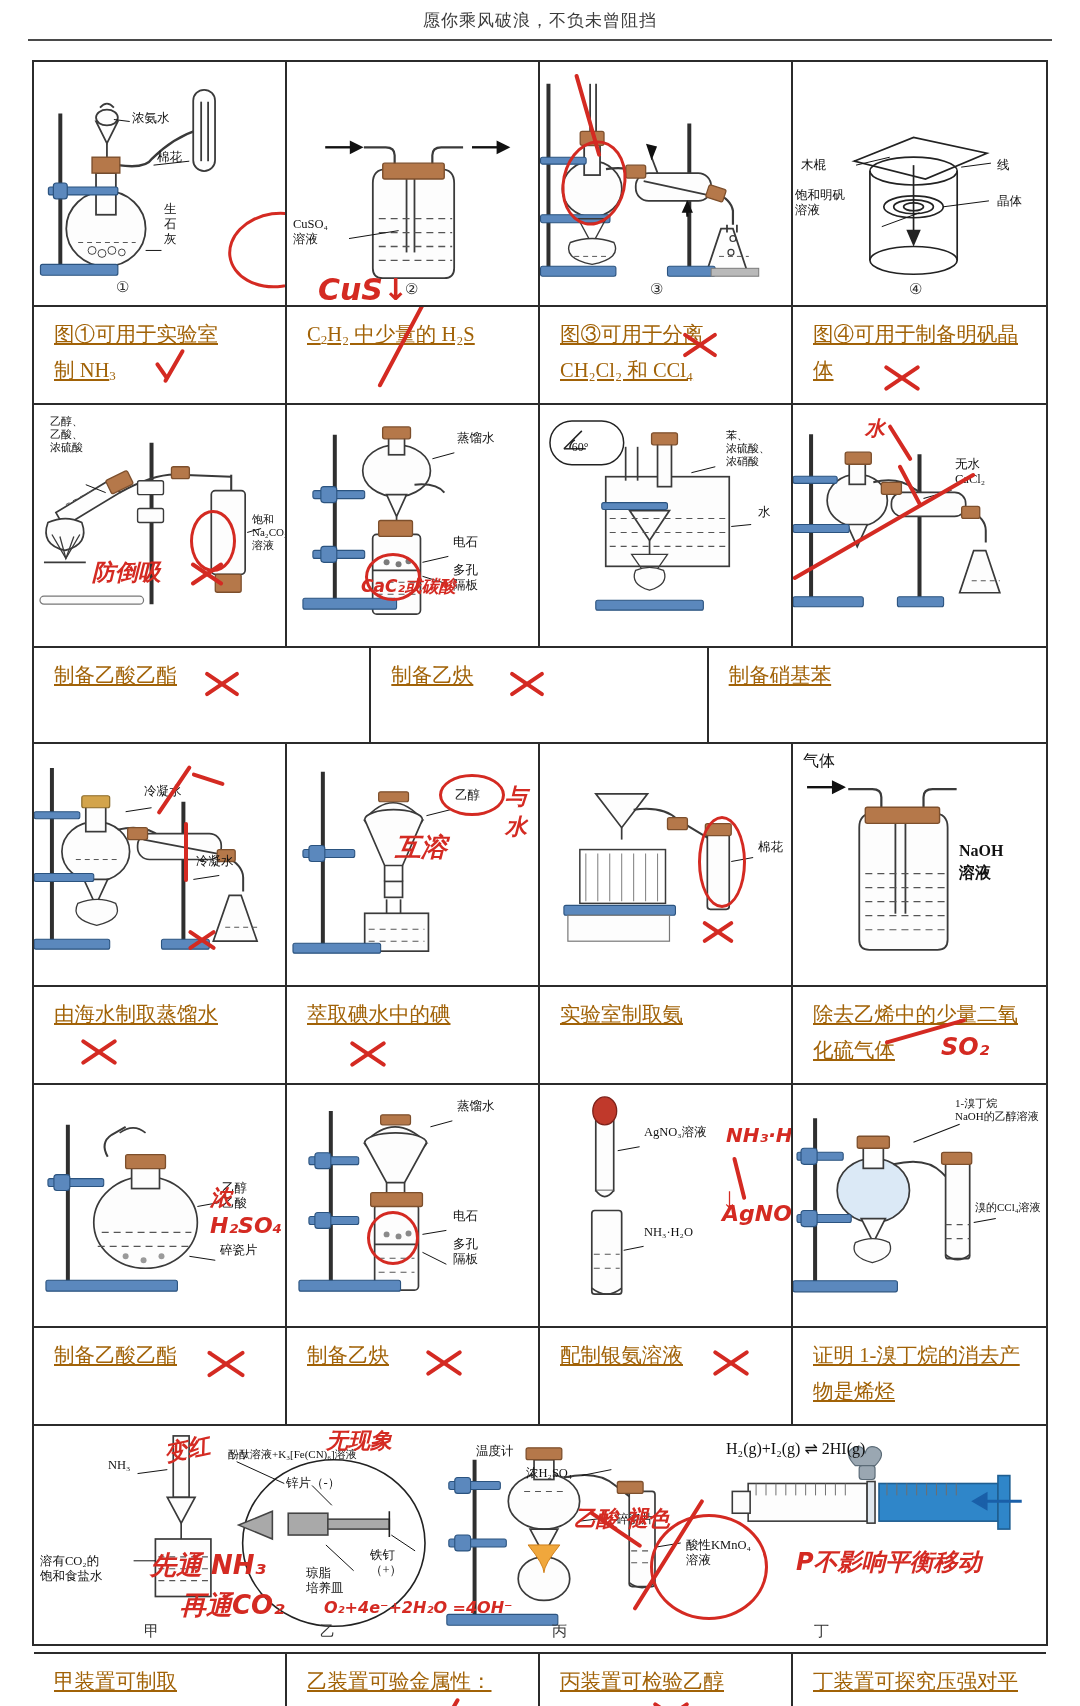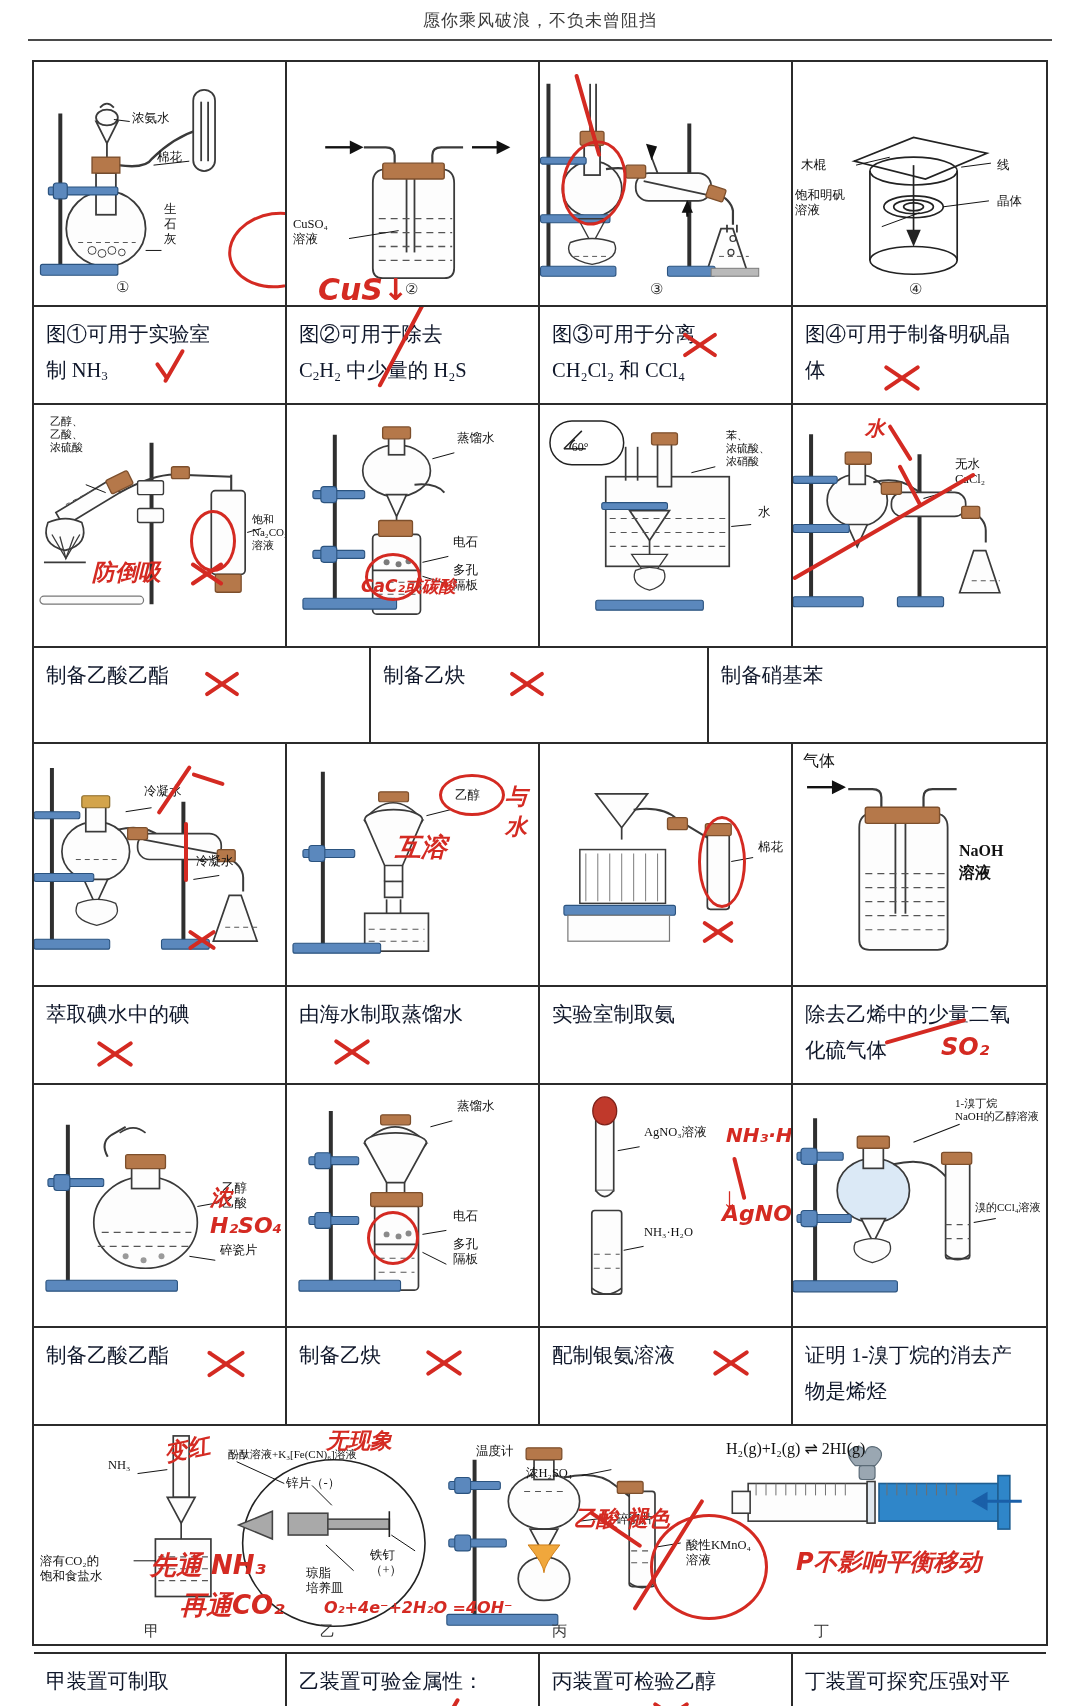--- a/index.html
+++ b/index.html
@@ -39,27 +39,28 @@
     position:relative;
     flex:1 1 25%;
     overflow:hidden;
   }
   .cell:last-child{border-right:none;}
   .figrow{height:243px;}
   .figrow-1{height:245px;}
   .caprow{height:96px;}
   .caprow-tall{height:98px;}
   .cap{
-    padding:9px 10px 0 12px;
+    padding:9px 10px 0 20px;
     font-size:20.5px;
     line-height:36px;
     font-family:"Liberation Serif",serif;
-    color:#0f172a;
+    color:#a16207;
     position:relative;
     z-index:3;
+    text-decoration:underline;
   }
   .cap sub{font-size:13px;vertical-align:-3px;}
   .fig{position:relative;width:100%;height:100%;}
   .figwide{position:relative;width:100%;height:100%;}
   .lbl{
     position:absolute;
     font-size:12.5px;
     line-height:15px;
     font-family:"Liberation Serif",serif;
     color:#111;
@@ -293,21 +294,20 @@
       <div class="cap">
         <div>图①可用于实验室</div>
         <div>
           <span>制 NH</span><sub>3</sub>
         </div>
       </div>
       <div class="ink-check" style="left:118px;top:44px;width:34px;height:38px;"></div>
     </div>
     <div class="cell">
       <div class="cap">
-        <div>图②可用于除去</div>
         <div>
           <span>C</span><sub>2</sub><span>H₂ 中少量的 H₂S</span>
         </div>
       </div>
       <div class="ink-line" style="left:92px;top:78px;width:96px;transform:rotate(-62deg);"></div>
     </div>
     <div class="cell">
       <div class="cap">
         <div>图③可用于分离</div>
         <div>CH₂Cl₂ 和 CCl₄</div>
@@ -658,26 +658,26 @@
         </svg>
         <div class="lbl big" style="left:10px;top:6px;">气体</div>
         <div class="lbl big" style="left:166px;top:96px;font-weight:bold;">NaOH
 溶液</div>
       </div>
     </div>
   </div>
 
   <div class="row band caprow-tall">
     <div class="cell">
+      <div class="cap">由海水制取蒸馏水</div>
+      <div class="ink-x" style="left:44px;top:42px;width:42px;height:42px;"></div>
+    </div>
+    <div class="cell">
       <div class="cap">萃取碘水中的碘</div>
       <div class="ink-x" style="left:60px;top:44px;width:42px;height:42px;"></div>
-    </div>
-    <div class="cell">
-      <div class="cap">由海水制取蒸馏水</div>
-      <div class="ink-x" style="left:44px;top:42px;width:42px;height:42px;"></div>
     </div>
     <div class="cell">
       <div class="cap">实验室制取氨</div>
     </div>
     <div class="cell">
       <div class="cap">
         <div>除去乙烯中的少量二氧</div>
         <div>化硫气体</div>
       </div>
       <div class="ink" style="left:148px;top:46px;font-size:24px;">SO₂</div>

